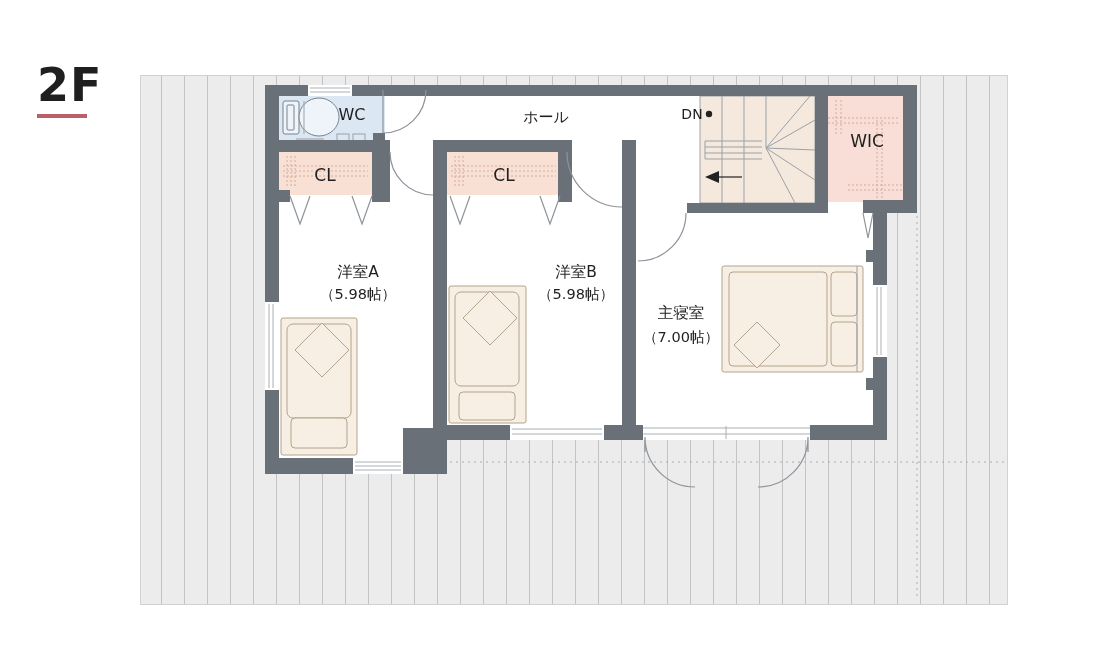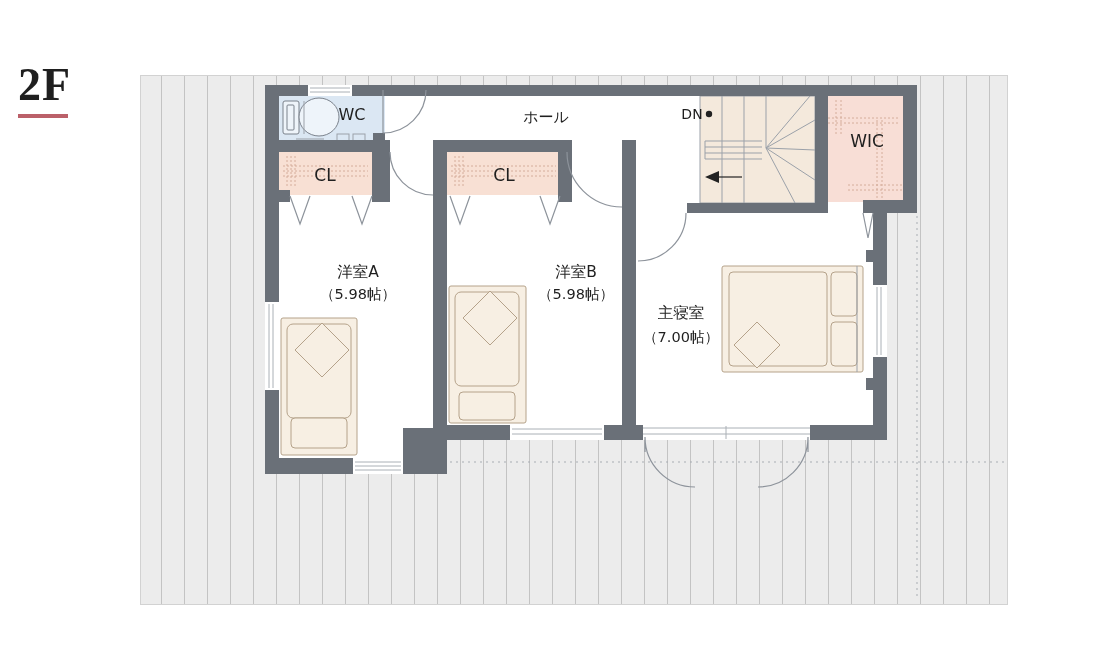--- a/index.html
+++ b/index.html
@@ -1,18 +1,18 @@
 <!DOCTYPE html>
 <html style="--page-bg: #ffffff; --wall: #6a7078; --wc-fill: #dbe7f3; --closet-fill: #f8e0d4; --wic-fill: #f8ded6; --stairs-fill: #f4e9dc; --bed-fill: #f7efe3; --bed-stroke: #b5a28a; --roof-fill: #ececec; --roof-stripe: #c3c3c3; --accent-underline: #bb6069; --text: #1f1f1f;"><head>
 <meta charset="utf-8">
 <style>
   html,body{margin:0;padding:0;background:#fff;}
   .canvas{position:relative;width:1095px;height:645px;background:var(--page-bg,#ffffff);overflow:hidden;
           font-family:"DejaVu Sans","Liberation Sans",sans-serif;}
-  .floor-label{position:absolute;left:18px;top:60px;font-family:Liberation Serif, serif;}
+  .floor-label{position:absolute;left:37px;top:60px;}
   .floor-label .txt{font-size:46px;font-weight:bold;color:var(--text,#1f1f1f);line-height:1.1;letter-spacing:1px;}
   .floor-label .rule{width:50px;height:4px;background:var(--accent-underline,#bb6069);margin-top:3px;}
   svg{position:absolute;left:0;top:0;}
   .roofbg{fill:var(--roof-fill,#ececec);}
   .roofline{stroke:var(--roof-stripe,#c3c3c3);stroke-width:1;}
   .roofedge{fill:none;stroke:#d2d2d2;stroke-width:1;}
   .ridge{stroke:#a8adb3;stroke-width:1;fill:none;stroke-dasharray:2 4;}
   .wall{fill:var(--wall,#6a7078);}
   .wcfill{fill:var(--wc-fill,#dbe7f3);}
   .clfill{fill:var(--closet-fill,#f8e0d4);}

